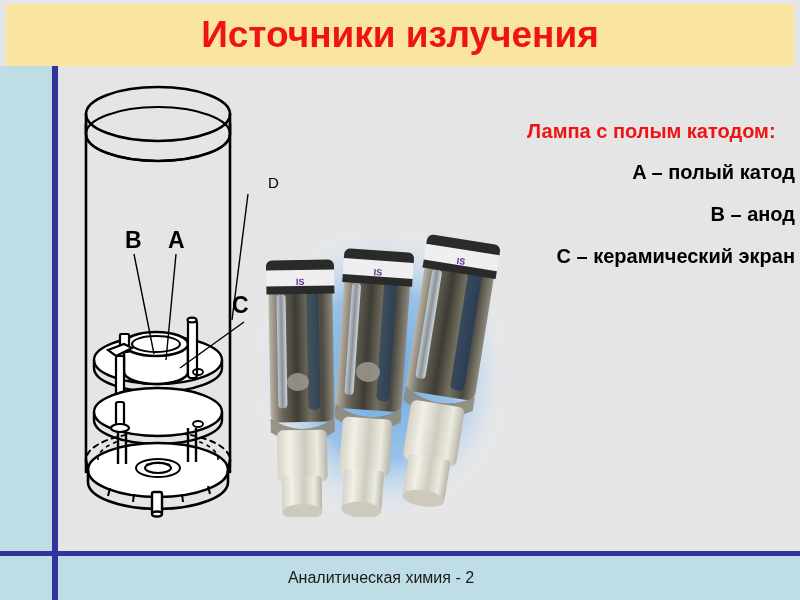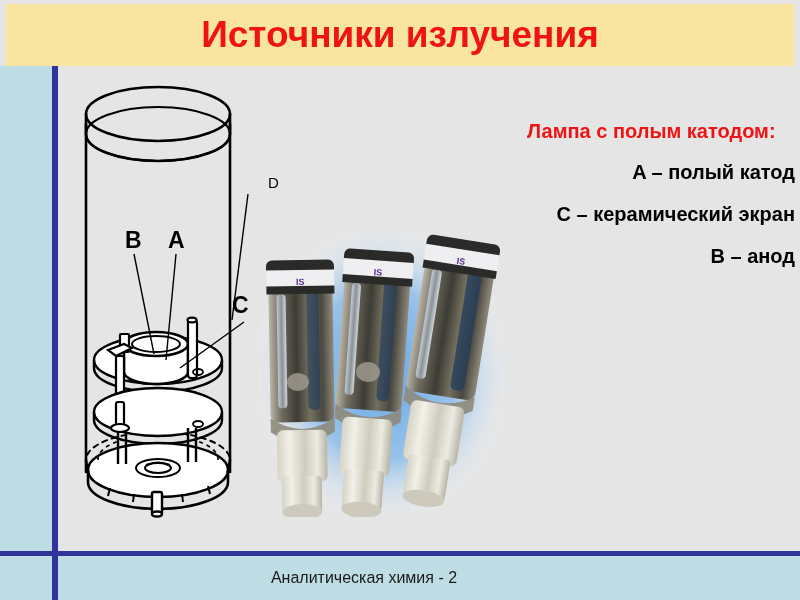--- a/index.html
+++ b/index.html
@@ -41,21 +41,21 @@
     position:absolute;left:0;top:551px;width:800px;height:5px;
     background:#33349b;
   }
   .footer-band{
     position:absolute;left:58px;top:556px;width:742px;height:44px;
     background:#bfdde4;
   }
   .footer-text{
     position:absolute;left:58px;top:556px;width:612px;height:44px;
     display:flex;align-items:center;justify-content:center;
-    font-size:16px;color:#1a1a1a;white-space:nowrap;
+    font-size:16px;color:#1a1a1a;white-space:nowrap;padding-left:17px;
   }
 
   
   .text-col{
     position:absolute;left:527px;top:88px;width:268px;margin-top:31px;
   }
   .lead{
     color:#ef1313;font-weight:bold;font-size:20px;line-height:25px;
     margin:0 0 16px 0;
   }
@@ -292,17 +292,17 @@
         <rect x="10" y="38" width="68" height="20" fill="#efeef0"></rect>
         <rect x="10" y="54" width="68" height="8" fill="#2a2a28"></rect>
         <text x="44" y="53" font-family="'Liberation Sans',sans-serif" font-size="9" font-weight="bold" fill="#5b2d8e" text-anchor="middle">IS</text>
       </g>
     </svg>
   </div>
 
   <div class="text-col">
     <p class="lead">Лампа с полым катодом:</p>
     <p class="item">A – полый катод</p>
+    <p class="item">B – анод</p>
     <p class="item">C – керамический экран</p>
-    <p class="item">B – анод</p>
   </div>
 
 </div>
 
 </body></html>

